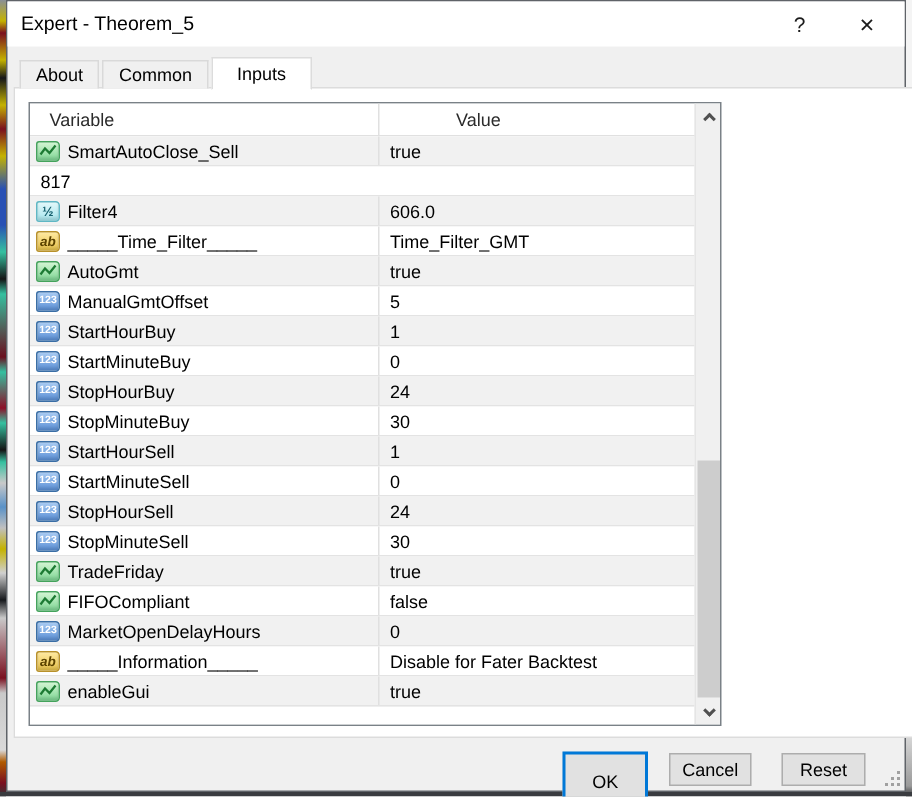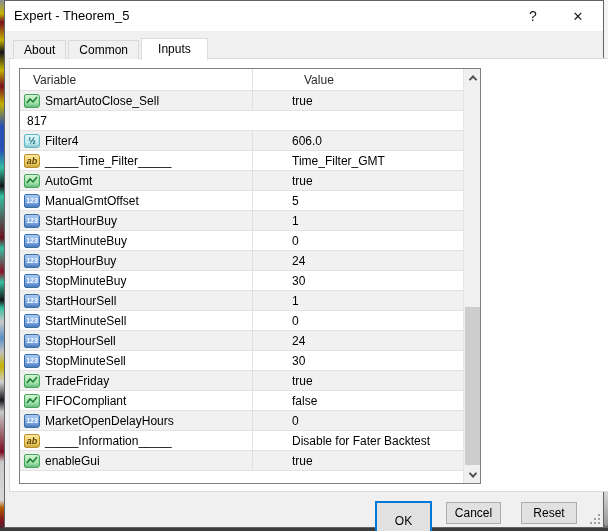--- a/index.html
+++ b/index.html
@@ -48,21 +48,21 @@
     background:#ffffff; border:1px solid #dcdcdc; z-index:2; }
 
   
   .ptable { position:absolute; left:9px; top:9px; width:462px; height:416px;
     border:1px solid #7a8187; background:#ffffff; overflow:hidden; }
   .thead { display:flex; height:22px; background:#ffffff; border-bottom:1px solid #e0e0e0;
     font-size:12px; color:#2b2b2b; }
   .th-var { width:233px; border-right:1px solid #e0e0e0; display:flex; align-items:center; padding-left:13px; }
   .th-val { flex:1; display:flex; align-items:center; padding-left:7px;margin-left:44px; }
   .rows { position:absolute; left:0; top:22px; right:17px; bottom:0; background:#ffffff; }
-  .row { display:flex; height:20px; border-bottom:1px solid #e3e3e3; background:#ffffff;gap:32px; }
+  .row { display:flex; height:20px; border-bottom:1px solid #e3e3e3; background:#ffffff; }
   .row:nth-child(odd) { background:#f1f1f1; }
   .cell-name { width:233px; border-right:1px solid #e0e0e0; display:flex; align-items:center;
     padding-left:4px; overflow:hidden; }
   .cell-value { flex:1; display:flex; align-items:center; padding-left:7px; overflow:hidden; }
   .vtext { font-size:12px; color:#000; white-space:nowrap; }
   .cell-name .vtext { margin-left:5px; }
 
   
   .icon { width:16px; height:14px; flex:0 0 16px; border-radius:2px 3px 3px 2px; position:relative;
     display:flex; align-items:center; justify-content:center; font-weight:bold;

